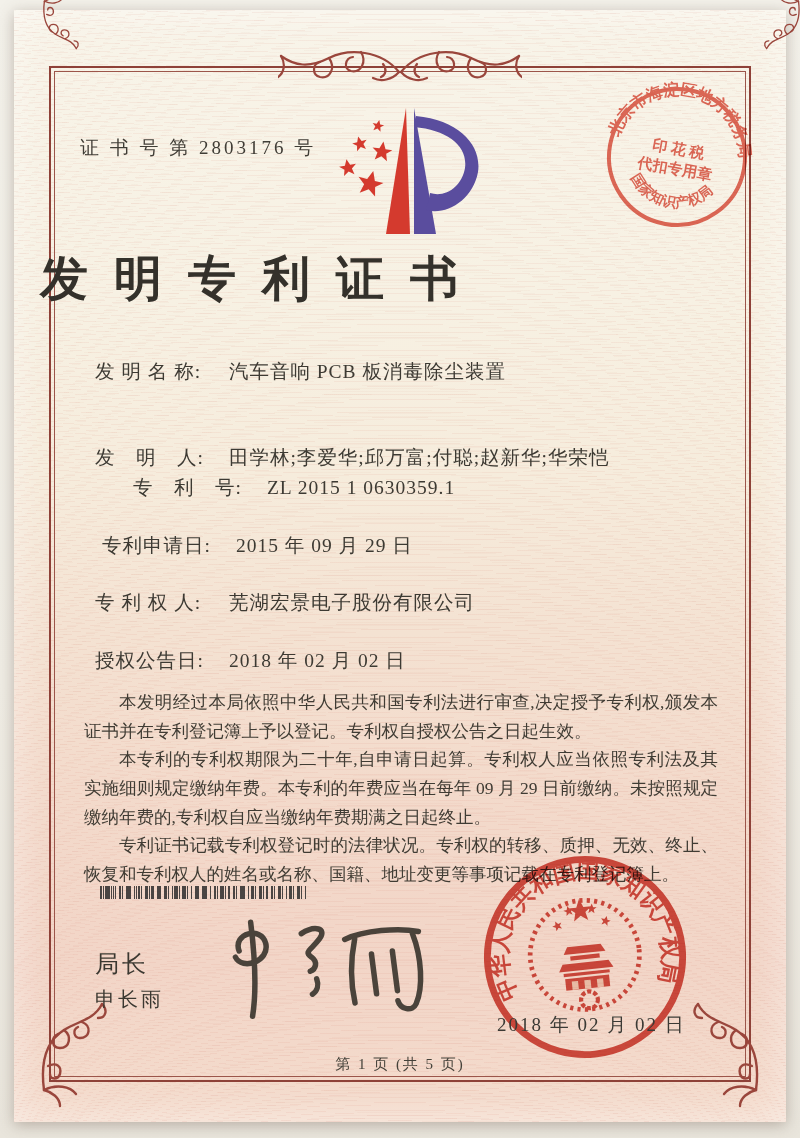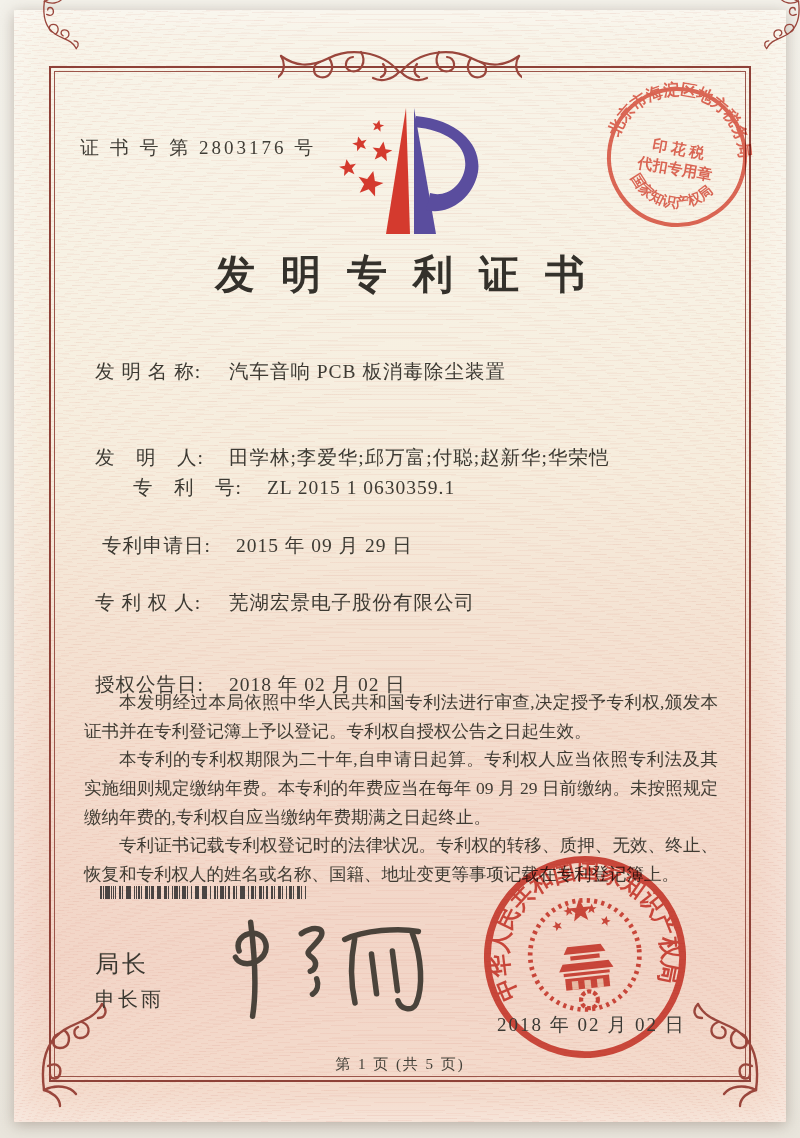--- a/index.html
+++ b/index.html
@@ -29,28 +29,28 @@
   .frame{
     position:absolute;top:56px;left:35px;right:35px;bottom:40px;
     border:2.5px solid #8e4138;
   }
   .frame::before{
     content:'';position:absolute;inset:3px;border:1px solid #9c554a;
   }
   .abs{position:absolute;}
   .cert-no{left:66px;top:125px;font-size:19px;letter-spacing:3px;color:#403d36;}
   .title{
-    left:0;right:0;top:237px;text-align:center;
-    font-size:40px;font-weight:600;color:#34312b;
+    left:0;right:0;top:237px;text-align:left;
+    font-size:48px;font-weight:600;color:#34312b;
     letter-spacing:26px;padding-left:26px;
   }
   .field{left:81px;font-size:19.5px;color:#3d3a33;letter-spacing:1px;white-space:nowrap;}
   .field .lbl{display:inline-block;min-width:128px;}
   .f0{top:348px;} .f1{top:407px;margin-top:27px;} .f2{top:464px;margin-left:38px;}
-  .f3{top:522px;margin-left:7px;} .f4{top:579px;} .f5{top:637px;margin-top:24px;}
+  .f3{top:522px;margin-left:7px;} .f4{top:579px;} .f5{top:637px;}
   .paras{
     left:70px;right:68px;top:678px;
     font-size:17.5px;line-height:1.64;color:#403c34;
     text-align:justify;
   }
   .paras p{margin:0;text-indent:2em;}
   .barcode{
     left:86px;top:876px;width:206px;height:13px;opacity:.82;
     background:
       repeating-linear-gradient(90deg,#262626 0 2px,transparent 2px 3px,

